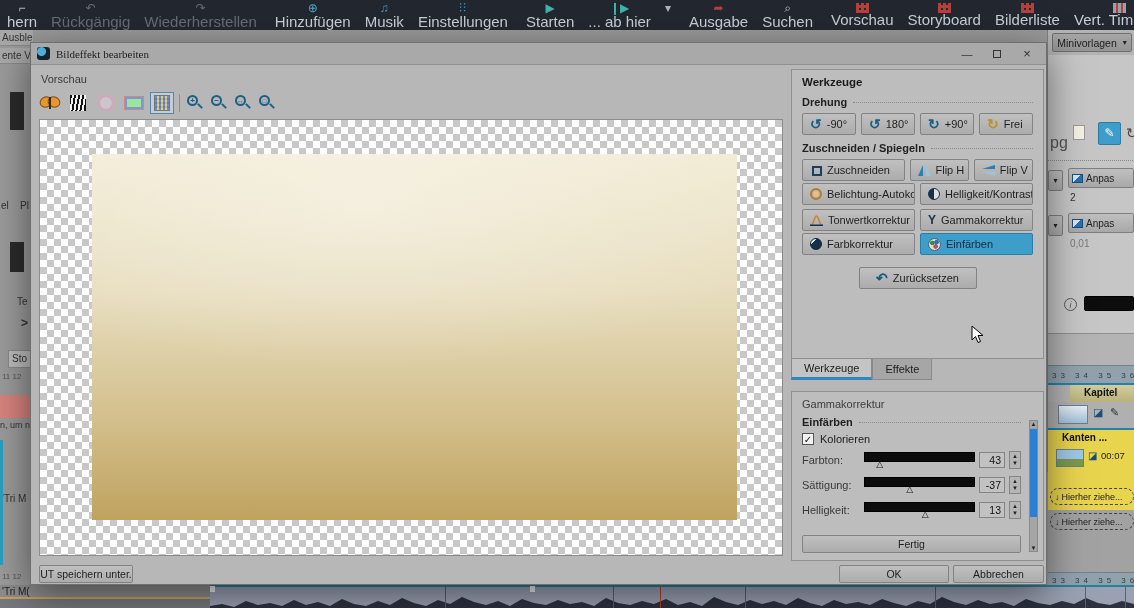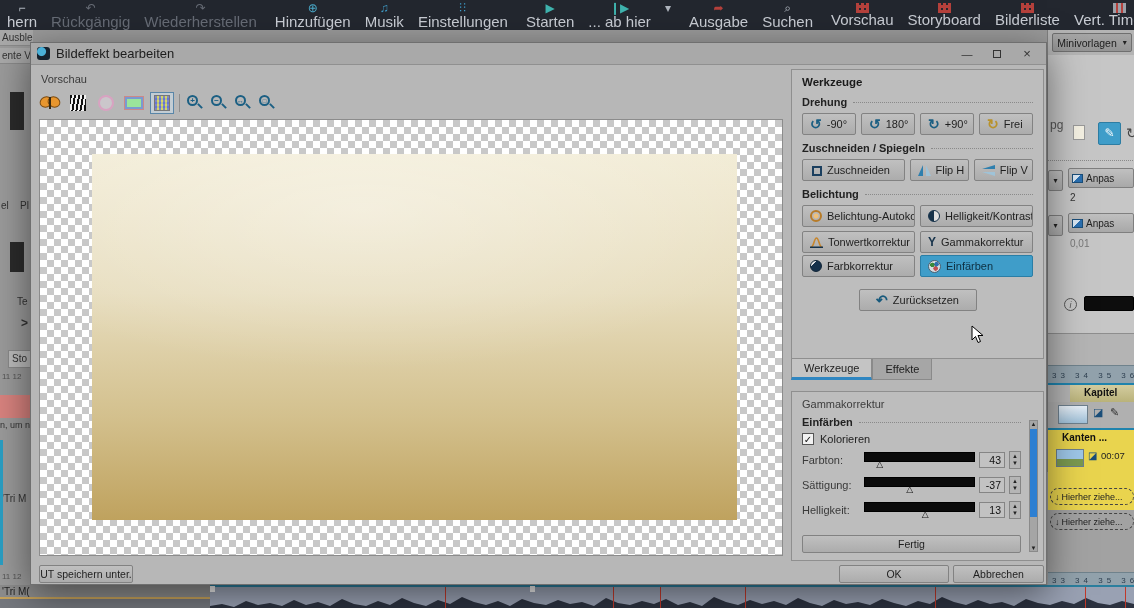--- a/index.html
+++ b/index.html
@@ -50,21 +50,21 @@
   .bs-left .orange { position:absolute; left:0; top:12px; width:210px; height:2px; background:#c9a45b; }
   .bs-left .dk { position:absolute; left:0; top:14px; width:210px; height:9px; background:#75787e; }
   .bs-wave { position:absolute; left:210px; top:0; width:924px; height:23px; background:#99a1b3; border-top:2px solid #2b7f9e; }
   .redln { position:absolute; top:0; width:1px; height:23px; background:#c0392b; }
   .whhandle { position:absolute; width:5px; height:6px; background:#eee; top:-1px; }
 
   
   .dialog { position:absolute; left:30px; top:42px; width:1017px; height:543px; background:#b7b7b7; border:1px solid #6f6f6f; box-shadow:0 10px 36px rgba(0,0,0,.5); z-index:5; }
   .dtitle { height:22px; background:#a9a9a9; display:flex; align-items:center; padding:0 4px 0 6px; border-bottom:1px solid #909090; }
   .dtitle .appic { width:13px; height:13px; border-radius:3px; background:radial-gradient(circle at 35% 35%, #4ab0d8 0 4px, #16222e 5px); margin-right:6px; flex:none; }
-  .dtitle .ttl { font-size:13px; color:#1d1d1d; flex:1; }
+  .dtitle .ttl { font-size:11px; color:#1d1d1d; flex:1;font-family:Liberation Serif, serif; }
   .wctl { width:30px; height:20px; display:flex; align-items:center; justify-content:center; font-size:11px; color:#333; }
   .wctl .sq { width:8px; height:8px; border:1px solid #333; }
   .dbody { position:relative; width:1015px; height:519px; background:#b7b7b7; }
 
   .lblsm { font-size:11px; color:#3a3a3a; }
   .pv-tools { position:absolute; left:8px; top:26px; height:24px; display:flex; align-items:center; gap:6px; }
   .pvi { width:22px; height:20px; display:flex; align-items:center; justify-content:center; }
   .pvi.sel { outline:1px solid #5a86a8; background:#c3cdd4; }
   .zebra { width:16px; height:16px; background:repeating-linear-gradient(100deg,#111 0 2px,#f2f2f2 2px 4px); }
   .bubble { width:16px; height:16px; border-radius:50%; border:2px solid rgba(220,150,190,.75); background:rgba(240,225,240,.35); }
@@ -222,21 +222,21 @@
     <div class="bl-blue"></div>
     <span class="frag" style="left:2px;top:542px;font-size:8px;color:#555">11   12</span>
   </div>
 
   <div class="bgright">
     <div class="br-el mvbtn">
         <span>Minivorlagen</span>
         <span class="caret" style="color:#222">▾</span>
       </div>
     <div class="br-el panel2"></div>
-    <span class="br-el" style="left:2px;top:88px;font-size:12px;color:#555">pg</span>
+    <span class="br-el" style="left:2px;top:104px;font-size:16px;color:#555">pg</span>
     <div class="br-el" style="left:25px;top:95px;width:12px;height:15px;background:#f4f0e2;border:1px solid #999"></div>
     <div class="br-el" style="left:50px;top:92px;width:23px;height:23px;background:#3f9dc9;border:1px solid #2d7da3;border-radius:2px;color:#fff;font-size:12px;text-align:center;line-height:21px">✎</div>
     <span class="br-el" style="left:78px;top:95px;font-size:14px;color:#444">↻</span>
     <div class="br-el dotline" style="left:0;top:130px;width:87px"></div>
     <div class="br-el minibtn" style="left:0;top:140px;width:15px;height:21px;justify-content:center">
         <span class="caret" style="color:#222;margin:0">▾</span>
       </div>
     <div class="br-el minibtn" style="left:20px;top:138px;width:66px;height:20px">
         <span class="imgic"></span>
         <span>Anpas</span>
@@ -403,23 +403,20 @@
               <span>Flip H</span>
             </div>
           <div class="btn">
               <svg width="13" height="11" class="ic12">
                 <polygon points="13,0 0,4 13,4" fill="#2e7fae"></polygon>
                 <polygon points="13,7 0,7 13,11" fill="#9fc3d8"></polygon>
               </svg>
               <span>Flip V</span>
             </div>
         </div>
-        <div class="sec">
-            <span>Belichtung</span>
-          </div>
         <div class="grid2">
           <div class="btn">
               <span class="circ exauto ic12"></span>
               <span>Belichtung-Autokorrektur</span>
             </div>
           <div class="btn">
               <span class="circ bk ic12"></span>
               <span>Helligkeit/Kontrast</span>
             </div>
           <div class="btn">

